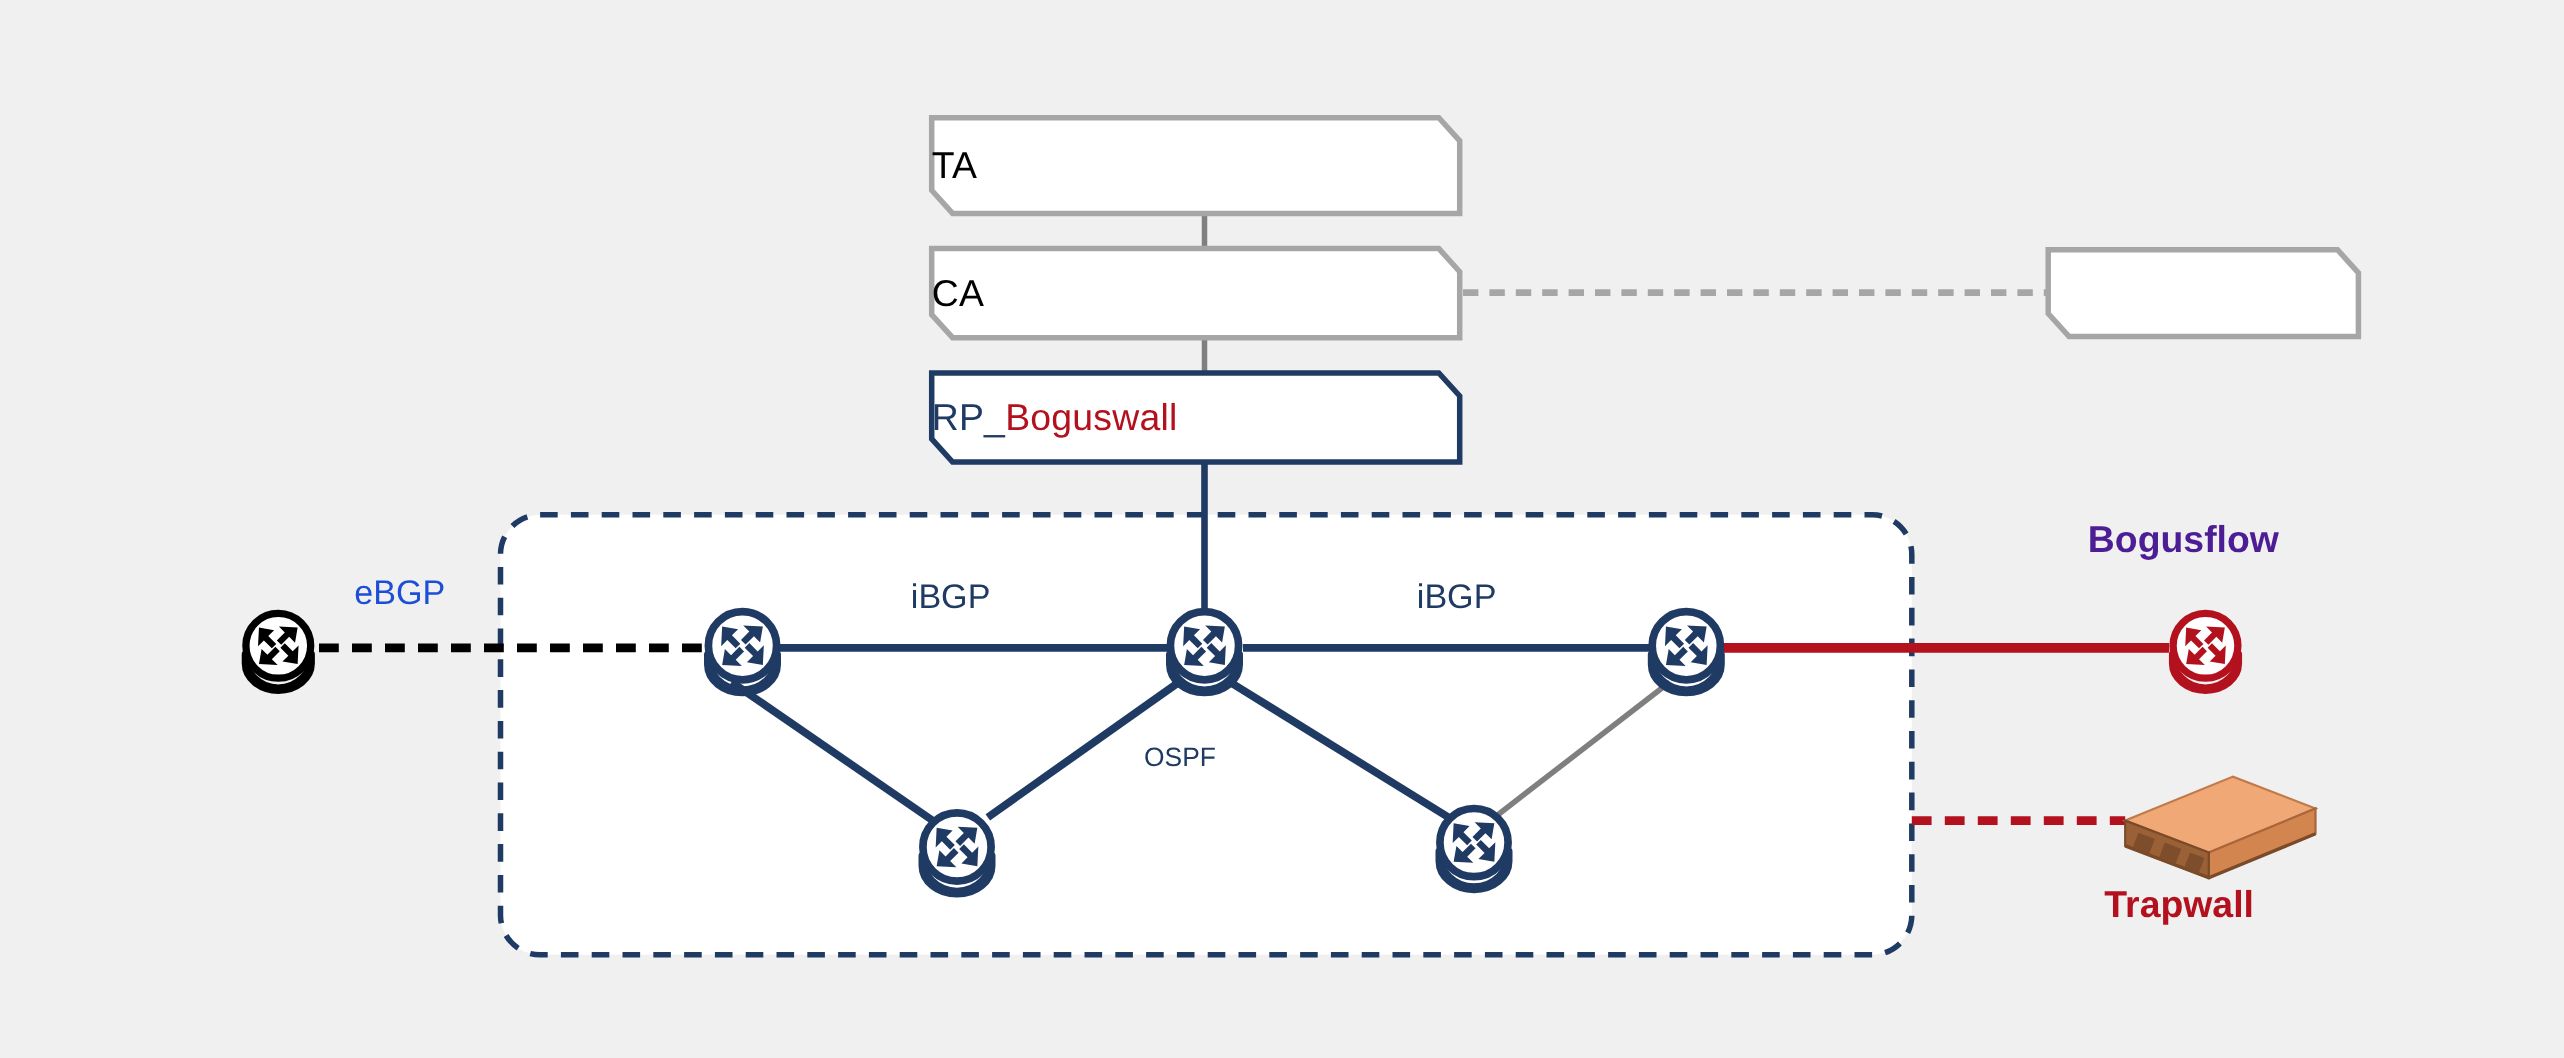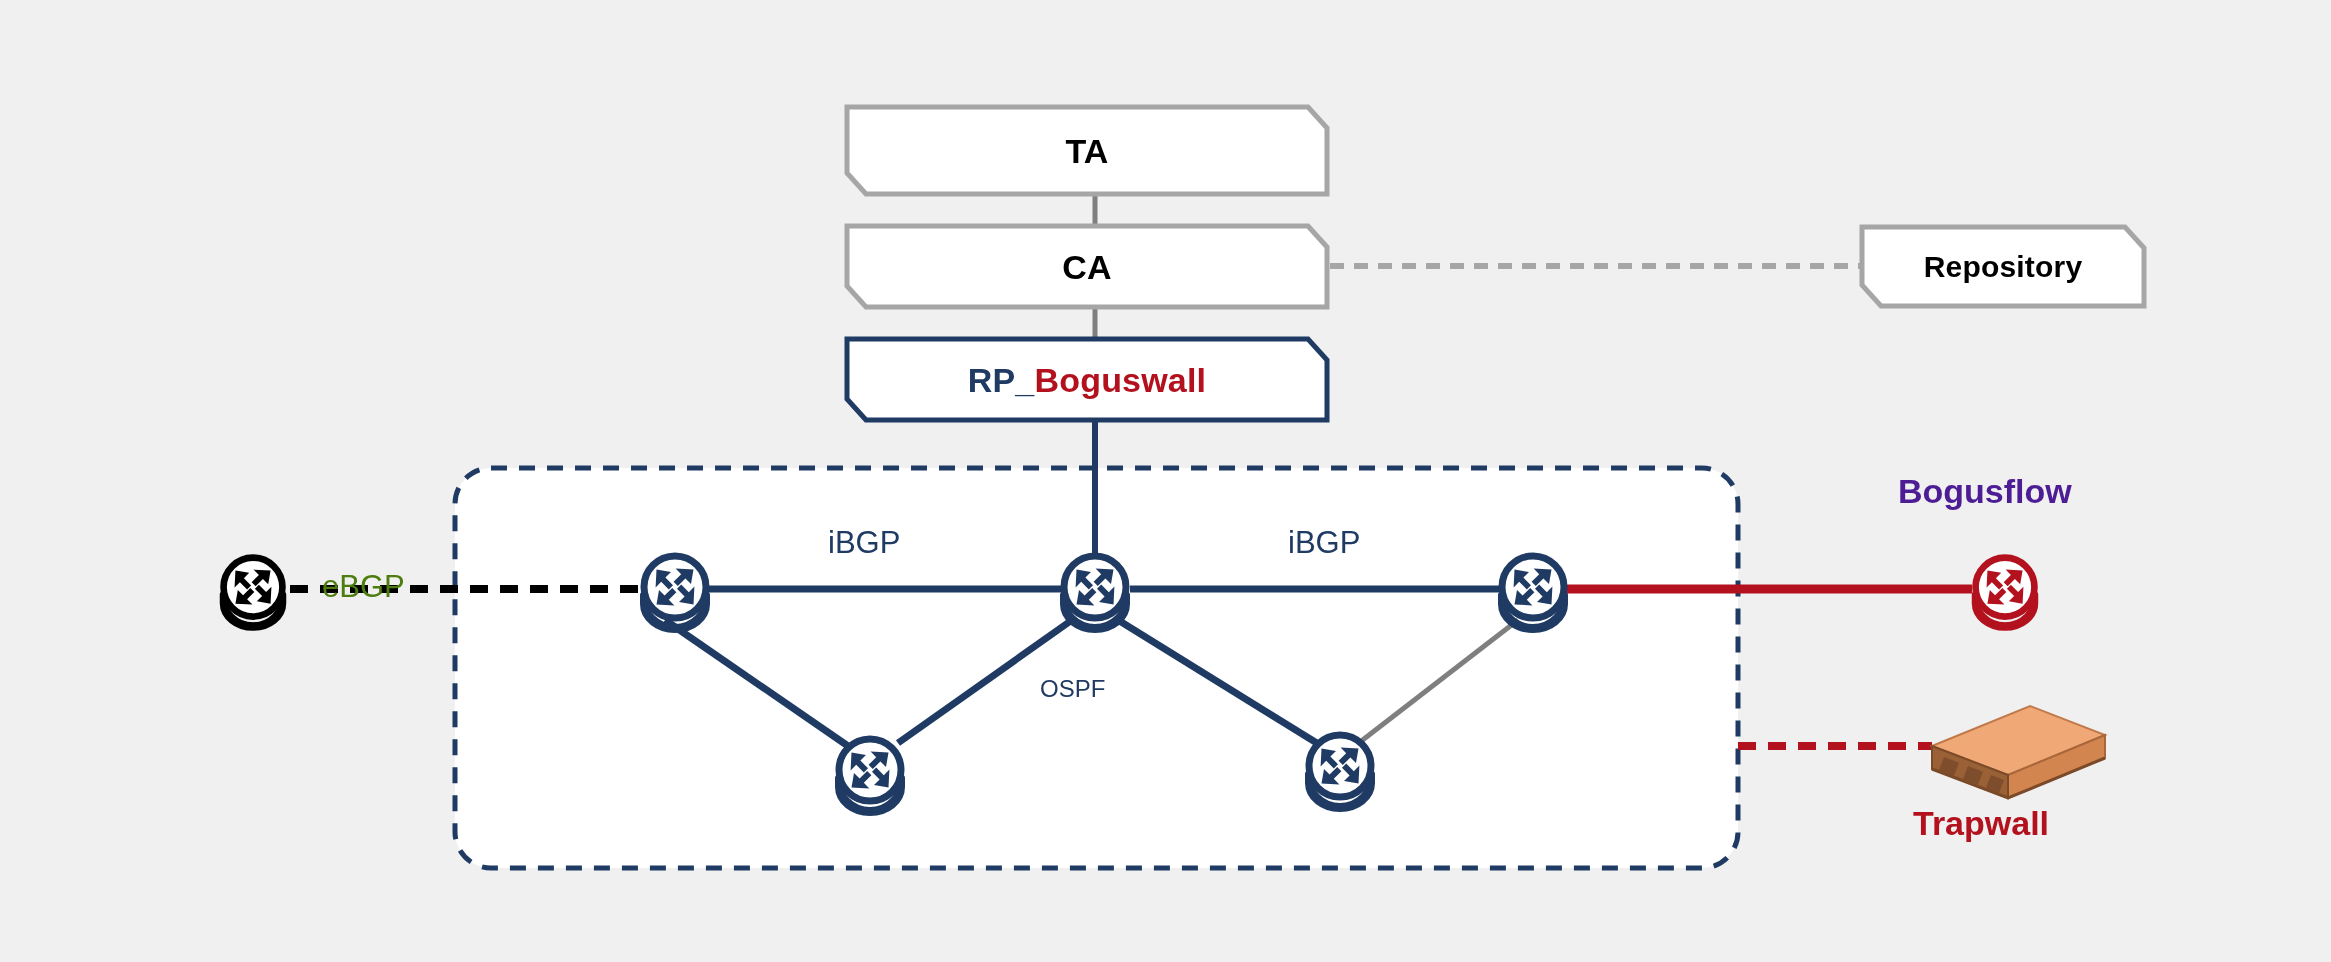--- a/index.html
+++ b/index.html
@@ -9,22 +9,22 @@
     font-family:"Liberation Sans", sans-serif;
     overflow:hidden;
     position:relative;
   }
   #stage{position:absolute;inset:0;width:2331px;height:962px;}
   svg.layer{position:absolute;left:0;top:0;width:2331px;height:962px;overflow:visible;}
   .nodebox{
     position:absolute;
     background:#ffffff;
     box-sizing:border-box;
-    display:flex;align-items:center;justify-content:center;
-    font-weight:bold;
+    display:flex;align-items:center;
+    font-weight:normal;
     letter-spacing:.2px;
   }
   .lbl{position:absolute;white-space:nowrap;}
 </style>
 </head>
 <body>
 
 <div id="stage">
 
   <svg class="layer">
@@ -78,23 +78,20 @@
   <div class="nodebox" style="left:847px;top:226px;width:480px;height:82px;background:transparent;">
     <span style="font-size:34px;color:#000;">CA</span>
   </div>
 
   <div class="nodebox" style="left:847px;top:339px;width:480px;height:82px;background:transparent;">
     <span style="font-size:34px;">
       <span style="color:#1f3a63;">RP_</span><span style="color:#b3111e;">Boguswall</span>
     </span>
   </div>
 
-  <div class="nodebox" style="left:1862px;top:227px;width:282px;height:79px;background:transparent;">
-    <span style="font-size:30px;color:#000;">Repository</span>
-  </div>
 
   <svg class="layer">
     <defs>
 
       <g id="router-glyph">
 
         <path d="M-32 6 A32 32 0 0 0 32 6 L32 15 A32 26 0 0 1 -32 15 Z" fill="#ffffff" stroke="currentColor" stroke-width="6" stroke-linejoin="round"></path>
         <path d="M-30 14 A30 24 0 0 0 30 14" fill="none" stroke="currentColor" stroke-width="5"></path>
 
         <circle cx="0" cy="-2" r="31" fill="#ffffff" stroke="currentColor" stroke-width="7"></circle>
@@ -153,21 +150,21 @@
       <g fill="#7a4a29" opacity="0.85">
         <rect x="1944" y="757" width="16" height="14" transform="rotate(21 1944 757)"></rect>
         <rect x="1968" y="766" width="16" height="14" transform="rotate(21 1968 766)"></rect>
         <rect x="1991" y="775" width="14" height="14" transform="rotate(21 1991 775)"></rect>
       </g>
 
       <path d="M1932 769 L2008 798 L2105 758" fill="none" stroke="#7a4a29" stroke-width="3"></path>
     </g>
   </svg>
 
-  <div class="lbl" style="left:322px;top:521px;font-size:31px;color:#4d7c0f;margin-top:48px;">eBGP</div>
+  <div class="lbl" style="left:322px;top:521px;font-size:31px;color:#1d4ed8;">eBGP</div>
 
   <div class="lbl" style="left:828px;top:525px;font-size:31px;color:#1f3a63;">iBGP</div>
 
   <div class="lbl" style="left:1288px;top:525px;font-size:31px;color:#1f3a63;">iBGP</div>
 
   <div class="lbl" style="left:1040px;top:675px;font-size:24px;color:#1f3a63;">OSPF</div>
 
   <div class="lbl" style="left:1898px;top:472px;font-size:34px;font-weight:bold;color:#4c1d95;">Bogusflow</div>
 
   <div class="lbl" style="left:1913px;top:804px;font-size:34px;font-weight:bold;color:#b3111e;">Trapwall</div>

